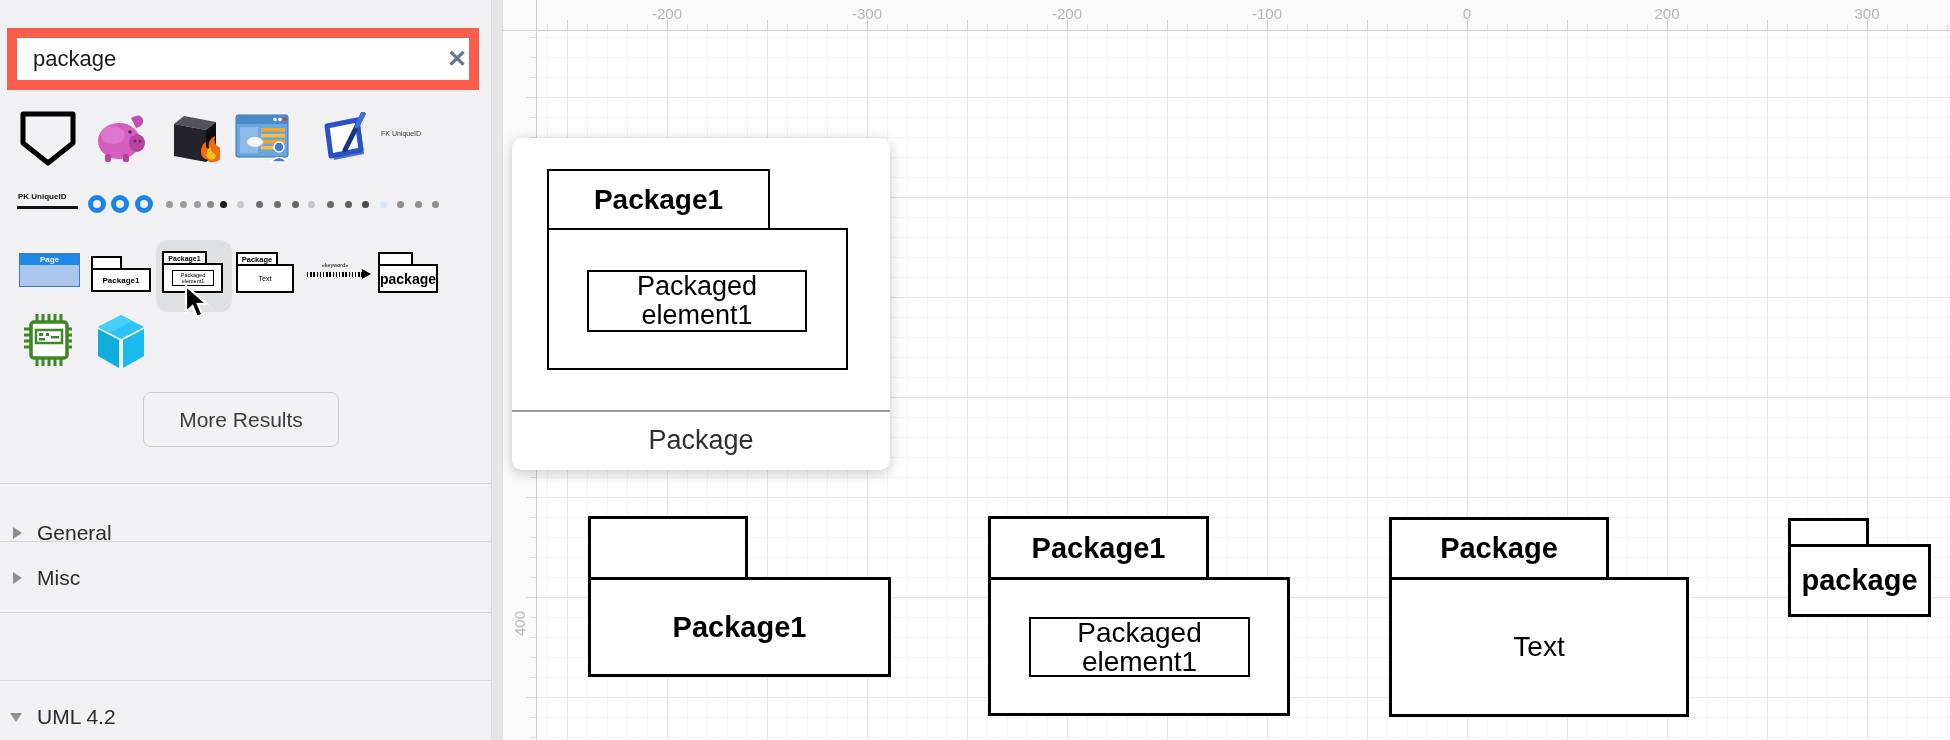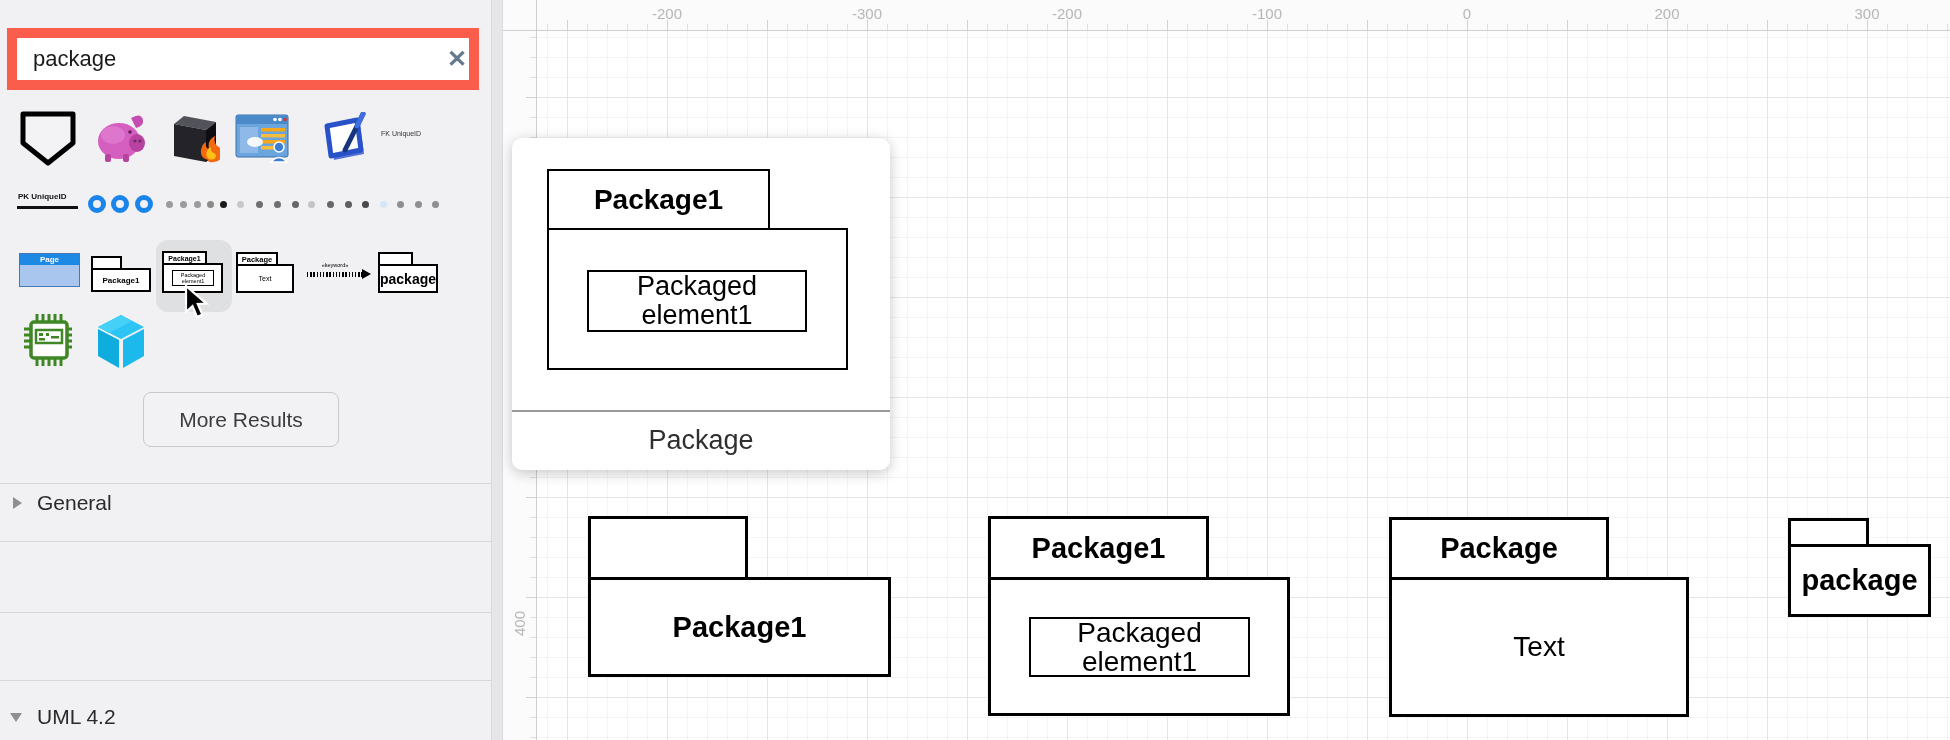--- a/index.html
+++ b/index.html
@@ -241,25 +241,29 @@
       <polygon points="25,2 48,14 25,26 2,14" fill="#2cc4f4"></polygon>
       <polygon points="2,16 23,27 23,55 2,43" fill="#0fadde"></polygon>
       <polygon points="48,16 27,27 27,55 48,43" fill="#1cb9ec"></polygon>
       <polygon points="25,2 36,8 13,20 2,14" fill="#45d0f8"></polygon>
     </svg>
   </span>
 
   <div id="more-results" class="abs">More Results</div>
 
   <div class="divider" style="top:483px;"></div>
-  <div class="section" style="top:470px;">
+  <div class="section" style="top:500px;">
     <span class="tri-right"></span>
     <span class="lbl">General</span>
   </div>
   <div class="divider" style="top:541px;"></div>
+  <div class="section" style="top:545px;">
+    <span class="tri-right"></span>
+    <span class="lbl">Misc</span>
+  </div>
   <div class="divider" style="top:612px;"></div>
   <div class="divider" style="top:680px;"></div>
   <div class="section" style="top:684px;">
     <span class="tri-down"></span>
     <span class="lbl">UML 4.2</span>
   </div>
 
   <span id="cursor" class="abs">
     <svg width="27" height="34" viewBox="0 0 27 34">
       <path d="M3 1 L3 27 L9.5 21.2 L14 32 L19.4 29.6 L14.8 19 L23.5 18.6 Z" fill="#000" stroke="#fff" stroke-width="2.2"></path>

